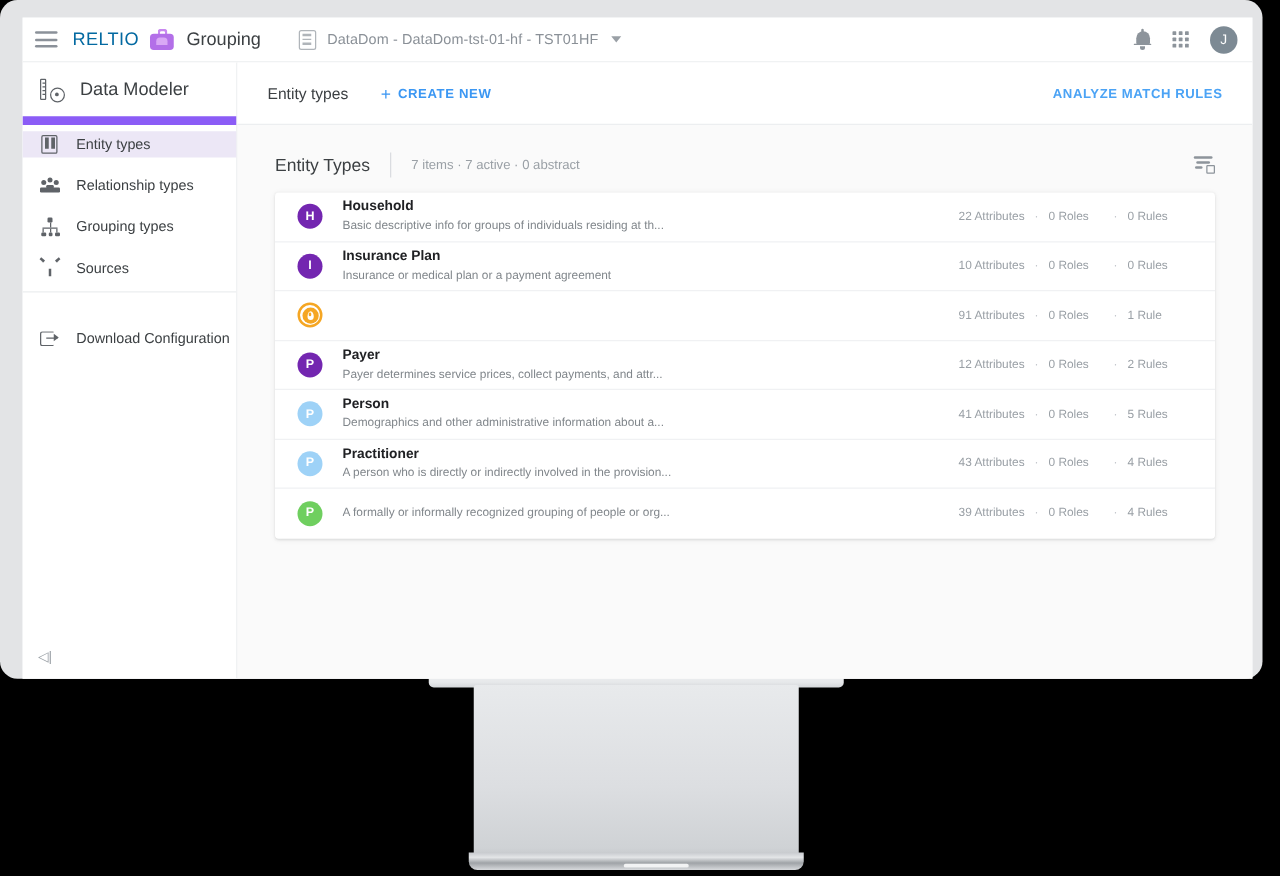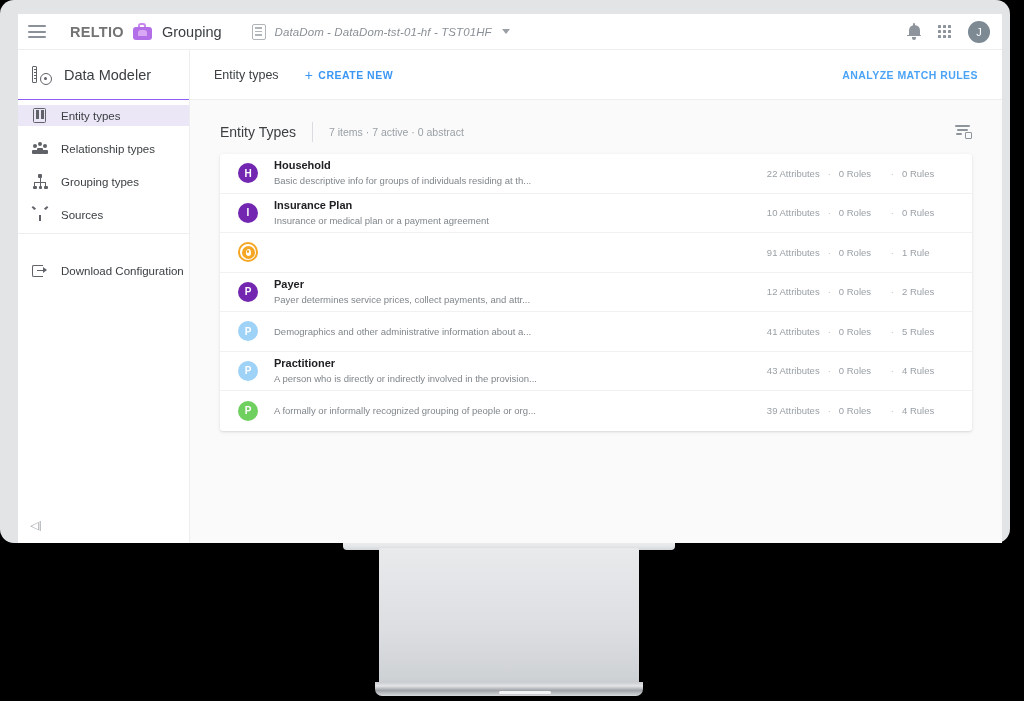--- a/index.html
+++ b/index.html
@@ -52,49 +52,49 @@
   }
 
   
   #topbar {
     position:absolute; left:0; top:0; width:984px; height:36px;
     background:#fff; border-bottom:1px solid #eceef0;
     display:flex; align-items:center;
   }
   .hamburger { width:18px; height:13px; margin-left:10px; display:flex; flex-direction:column; justify-content:space-between; cursor:pointer;}
   .hamburger i { display:block; height:2px; background:#8b9199; border-radius:1px; }
-  .brand { margin-left:24px; font-weight:bold; font-size:14.5px; letter-spacing:.3px; color:#737373; }
+  .brand { margin-left:12px; font-weight:normal; font-size:14.5px; letter-spacing:.3px; color:#0369a1; }
   .briefcase { margin-left:9px; width:19px; height:17px; position:relative; }
   .briefcase .body { position:absolute; left:0; bottom:0; width:19px; height:13px; background:#b36fe8; border-radius:3px; }
   .briefcase .handle { position:absolute; left:5.5px; top:0; width:8px; height:6px; border:2px solid #c887f0; border-bottom:none; border-radius:3px 3px 0 0; }
   .briefcase .clasp { position:absolute; left:5px; bottom:4px; width:9px; height:6px; background:#d9a8f5; border-radius:3px 3px 0 0;}
   .console-word { margin-left:10px; font-size:14.5px; color:#3c4043; }
 
   .tenant { margin-left:30px; display:flex; align-items:center; cursor:pointer; }
   .doc-icon { width:14px; height:16px; border:1.6px solid #b0b5ba; border-radius:2px; position:relative; display:flex; flex-direction:column; justify-content:center; gap:2px; padding:0 2.5px;}
   .doc-icon i{ display:block; height:1.6px; background:#b0b5ba; }
-  .tenant-label { margin-left:9px; font-size:11.5px; color:#8a9097; letter-spacing:.1px;font-style:italic;}
+  .tenant-label { margin-left:9px; font-size:11.5px; color:#8a9097; letter-spacing:.1px;}
   .caret { margin-left:10px; width:0;height:0;border-left:4px solid transparent;border-right:4px solid transparent;border-top:5px solid #9aa0a6;}
 
   .topbar-right { margin-left:auto; display:flex; align-items:center; margin-right:12px; gap:17px;}
   .bell { width:14px;height:16px; position:relative; cursor:pointer;}
   .bell .dome{position:absolute;left:1.5px;top:1px;width:11px;height:11px;border-radius:6px 6px 2px 2px;background:#8d949b;}
   .bell .base{position:absolute;left:0;top:11px;width:14px;height:1.8px;background:#8d949b;border-radius:1px;}
   .bell .clap{position:absolute;left:5px;top:13px;width:4px;height:3px;background:#8d949b;border-radius:0 0 3px 3px;}
   .bell .stem{position:absolute;left:6px;top:-1px;width:2px;height:3px;background:#8d949b;border-radius:1px;}
   .grid-icon{display:grid;grid-template-columns:repeat(3,3px);grid-template-rows:repeat(3,3px);gap:2px;cursor:pointer;}
   .grid-icon i{display:block;width:3px;height:3px;background:#8d949b;border-radius:.5px;}
   .avatar{width:22px;height:22px;border-radius:50%;background:#7d8a94;color:#fff;font-size:11px;display:flex;align-items:center;justify-content:center;cursor:pointer;}
 
   
   #sidebar{
     position:absolute; left:0; top:36px; width:172px; height:493px;
     background:#fff; border-right:1px solid #eceef0;
   }
-  .app-title-row{ height:50px; display:flex; align-items:center; padding-left:14px; border-bottom:1px solid #8b5cf6;}
+  .app-title-row{ height:50px; display:flex; align-items:center; padding-left:14px; border-bottom:7px solid #8b5cf6;}
   .modeler-icon{width:20px;height:20px;position:relative;}
   .modeler-icon .bar{position:absolute;left:0;top:1px;width:5px;height:17px;border:1.5px solid #5f6368;border-radius:1px;}
   .modeler-icon .bar i{position:absolute;left:.5px;width:2px;height:1.4px;background:#5f6368;}
   .modeler-icon .gear{position:absolute;right:0;bottom:0;width:12px;height:12px;border:1.6px solid #5f6368;border-radius:50%;}
   .modeler-icon .gear:after{content:"";position:absolute;left:3px;top:3px;width:3px;height:3px;background:#5f6368;border-radius:50%;}
   .app-title{margin-left:12px;font-size:14.5px;color:#3c4043;}
 
   .nav-group{ padding-top:5px;}
   .nav-item-wrap{height:21px;display:flex;align-items:center;padding-left:14px;cursor:pointer;}
   .nav-item-wrap.active{background:#ece7f6;}
@@ -403,20 +403,21 @@
               <span class="dot">·</span>
               <span class="stat-roles">0 Roles</span>
               <span class="dot">·</span>
               <span class="stat-rules">2 Rules</span>
             </span>
           </div>
 
           <div class="row">
             <span class="row-badge" style="background:#9ed2f7">P</span>
             <span class="row-text">
+              <span class="row-title" style="display:block">Person</span>
               <span class="row-desc" style="display:block">Demographics and other administrative information about a...</span>
             </span>
             <span class="row-stats">
               <span class="stat-attrs">41 Attributes</span>
               <span class="dot">·</span>
               <span class="stat-roles">0 Roles</span>
               <span class="dot">·</span>
               <span class="stat-rules">5 Rules</span>
             </span>
           </div>

